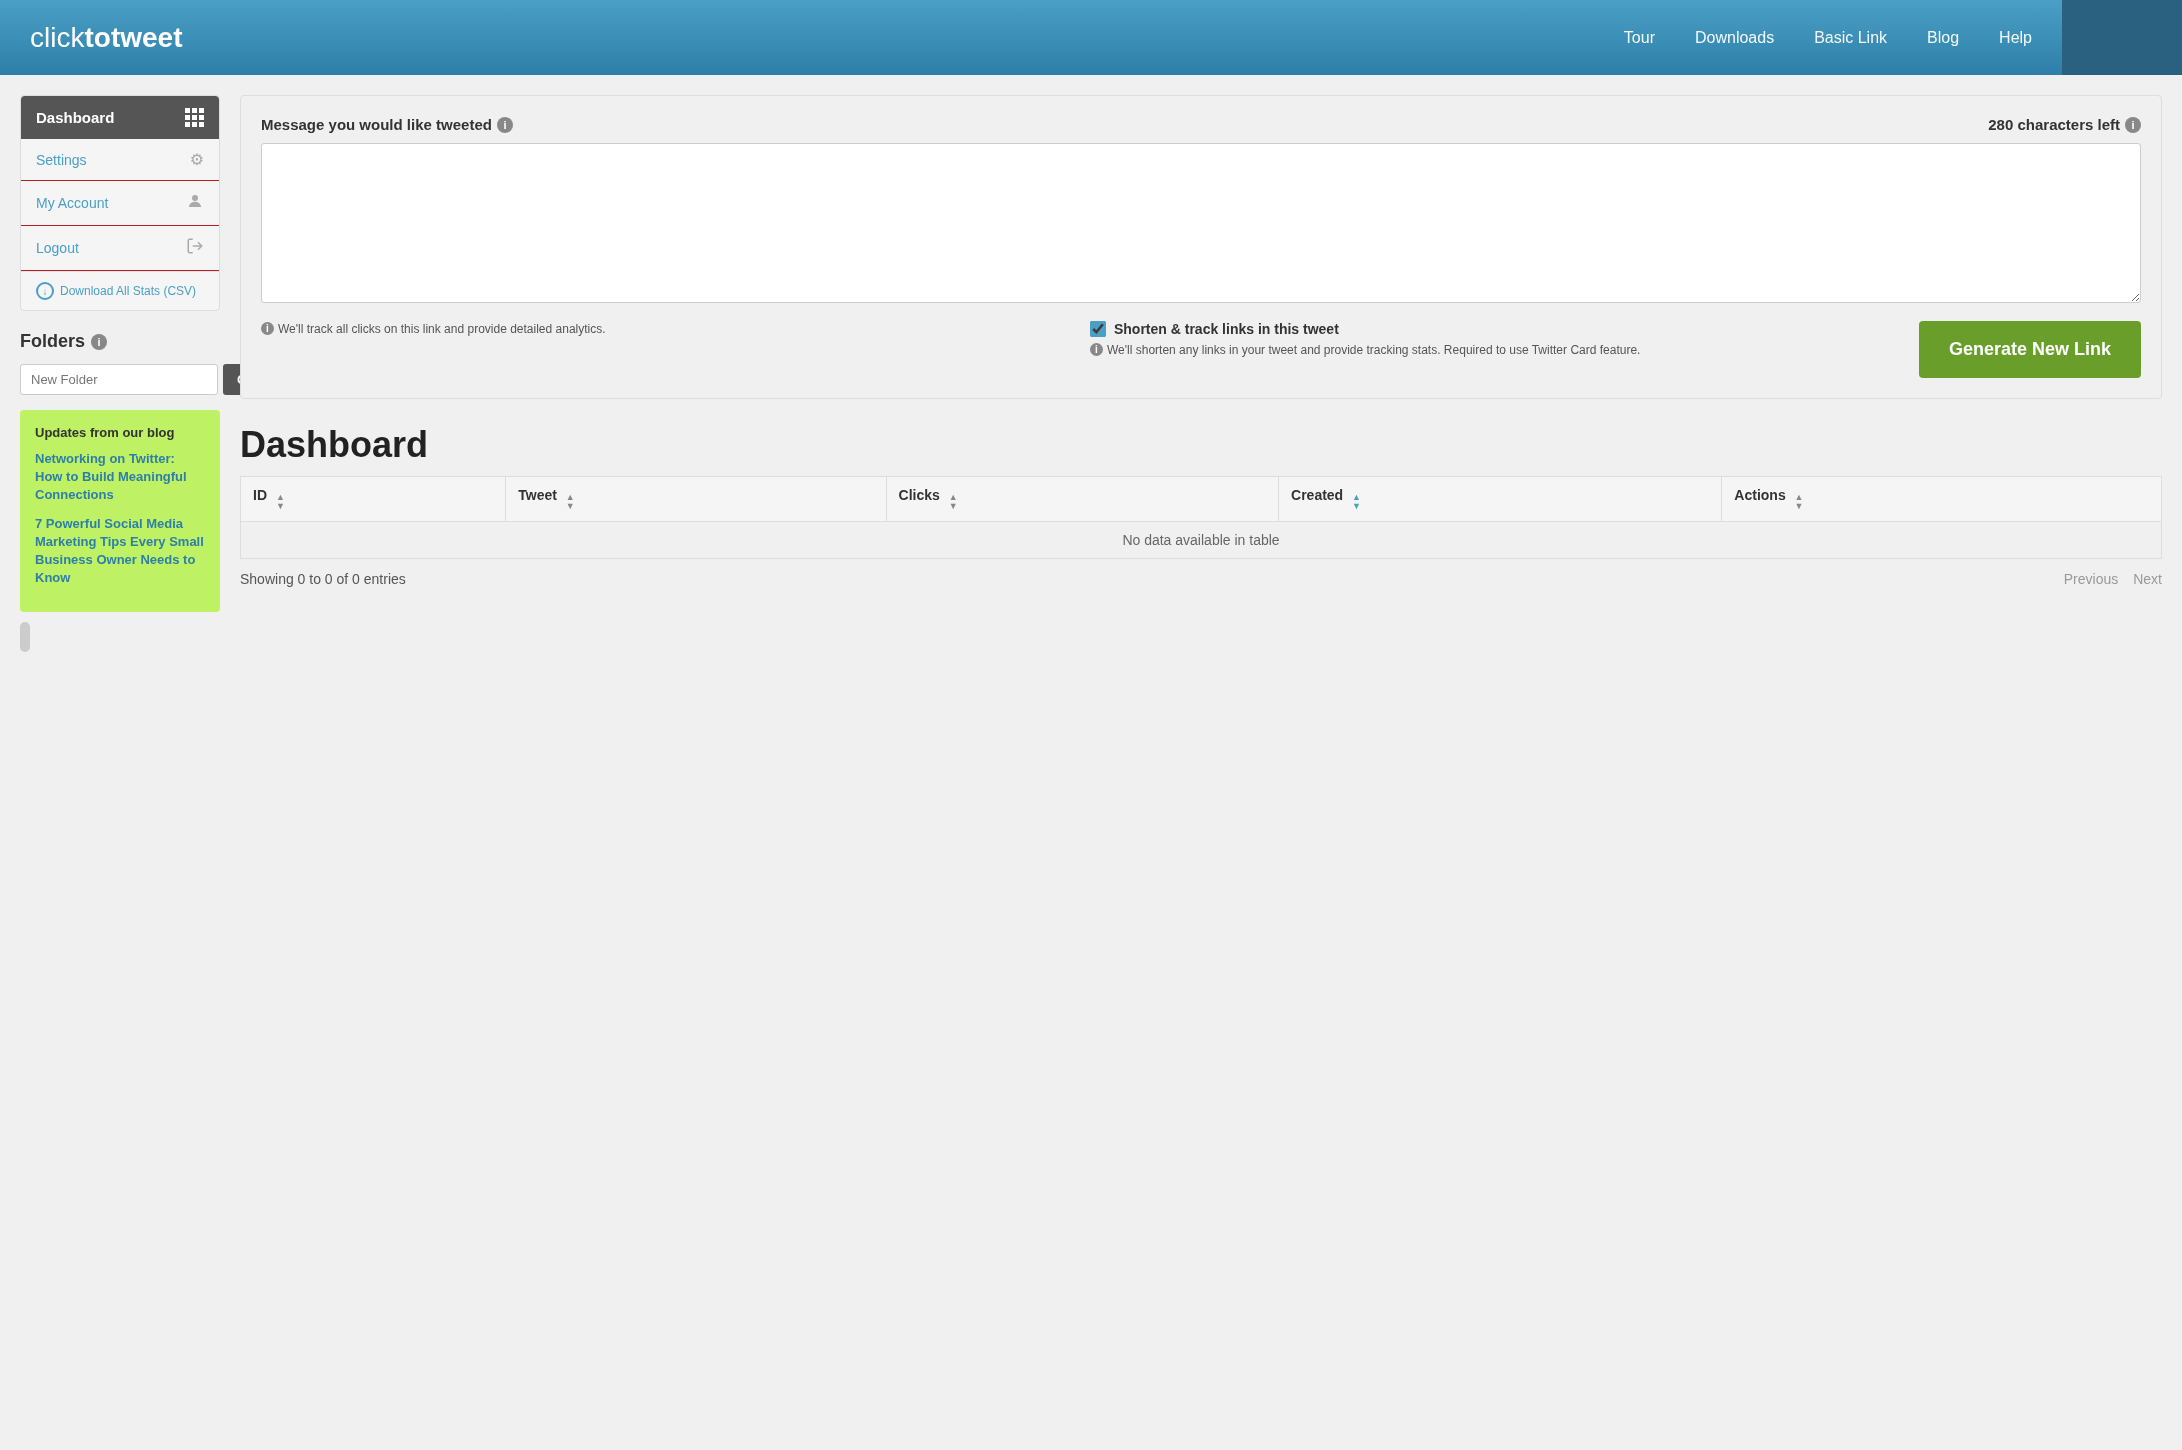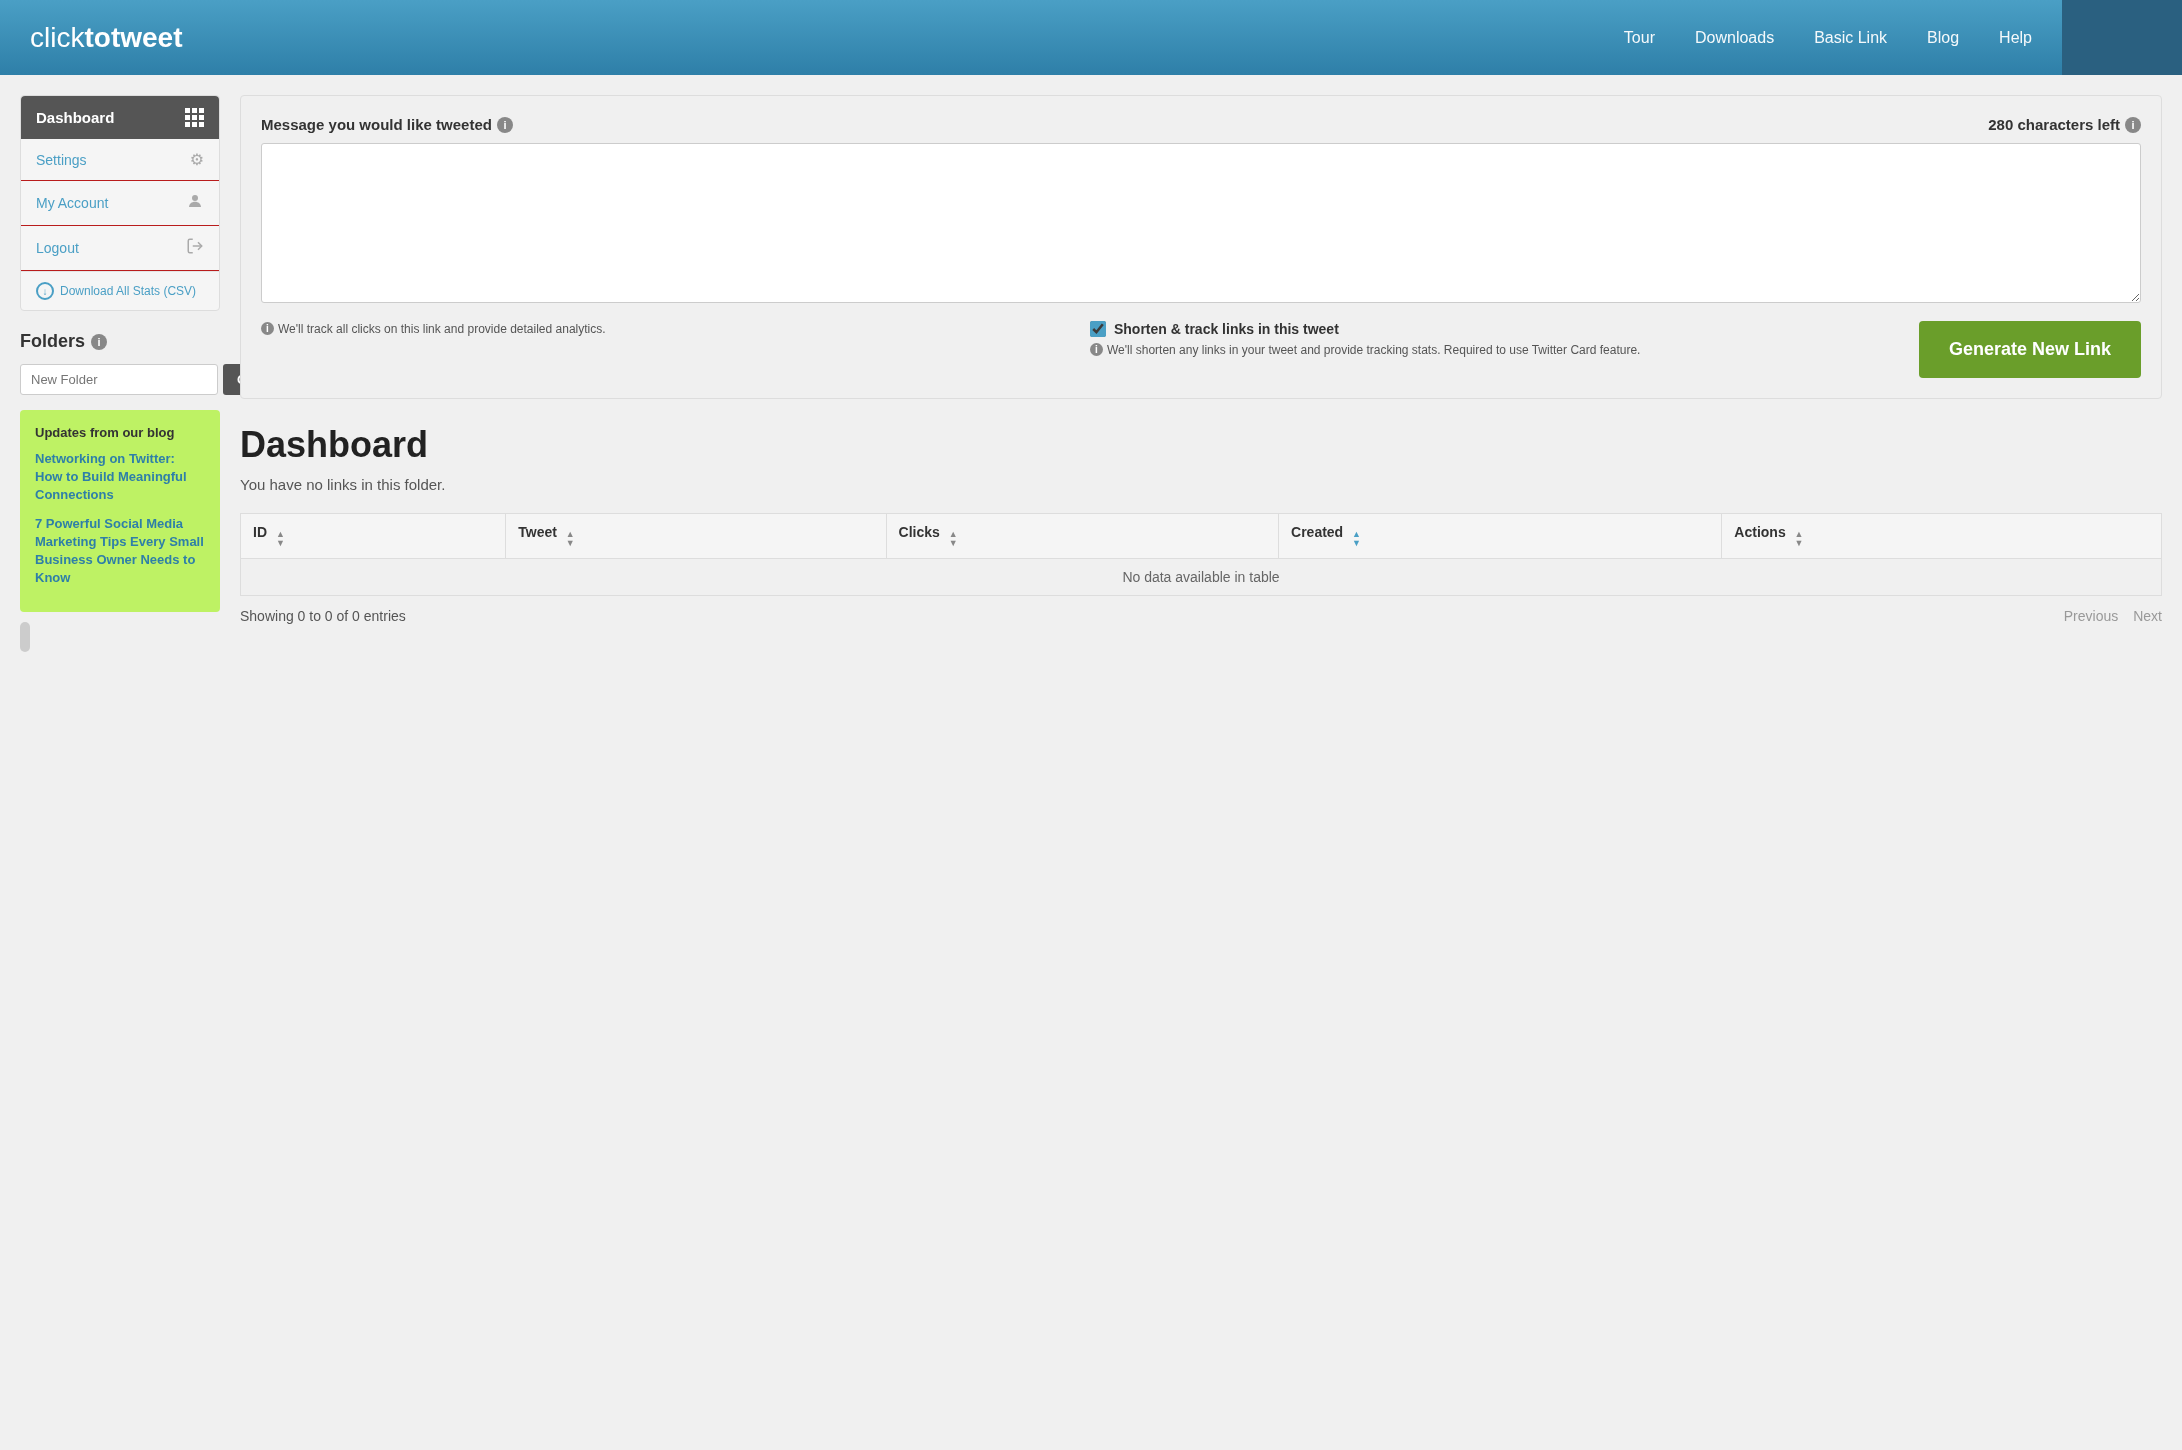--- a/index.html
+++ b/index.html
@@ -509,21 +509,20 @@
           <div class="option-desc">
             <span class="info-icon" style="font-size:10px; width:13px; height:13px; flex-shrink:0; margin-top:1px;">i</span>
             <span>We'll shorten any links in your tweet and provide tracking stats. Required to use Twitter Card feature.</span>
           </div>
         </div>
         <button class="generate-btn">Generate New Link</button>
       </div>
     </div>
 
     <h1 class="dashboard-title">Dashboard</h1>
-    <p class="no-links-text">You have no links in this folder.</p>
 
 
     <table class="data-table">
       <thead>
         <tr>
           <th>
             <span>ID</span>
             <span class="sort-arrows">
                 <span>▲</span>
                 <span>▼</span>

